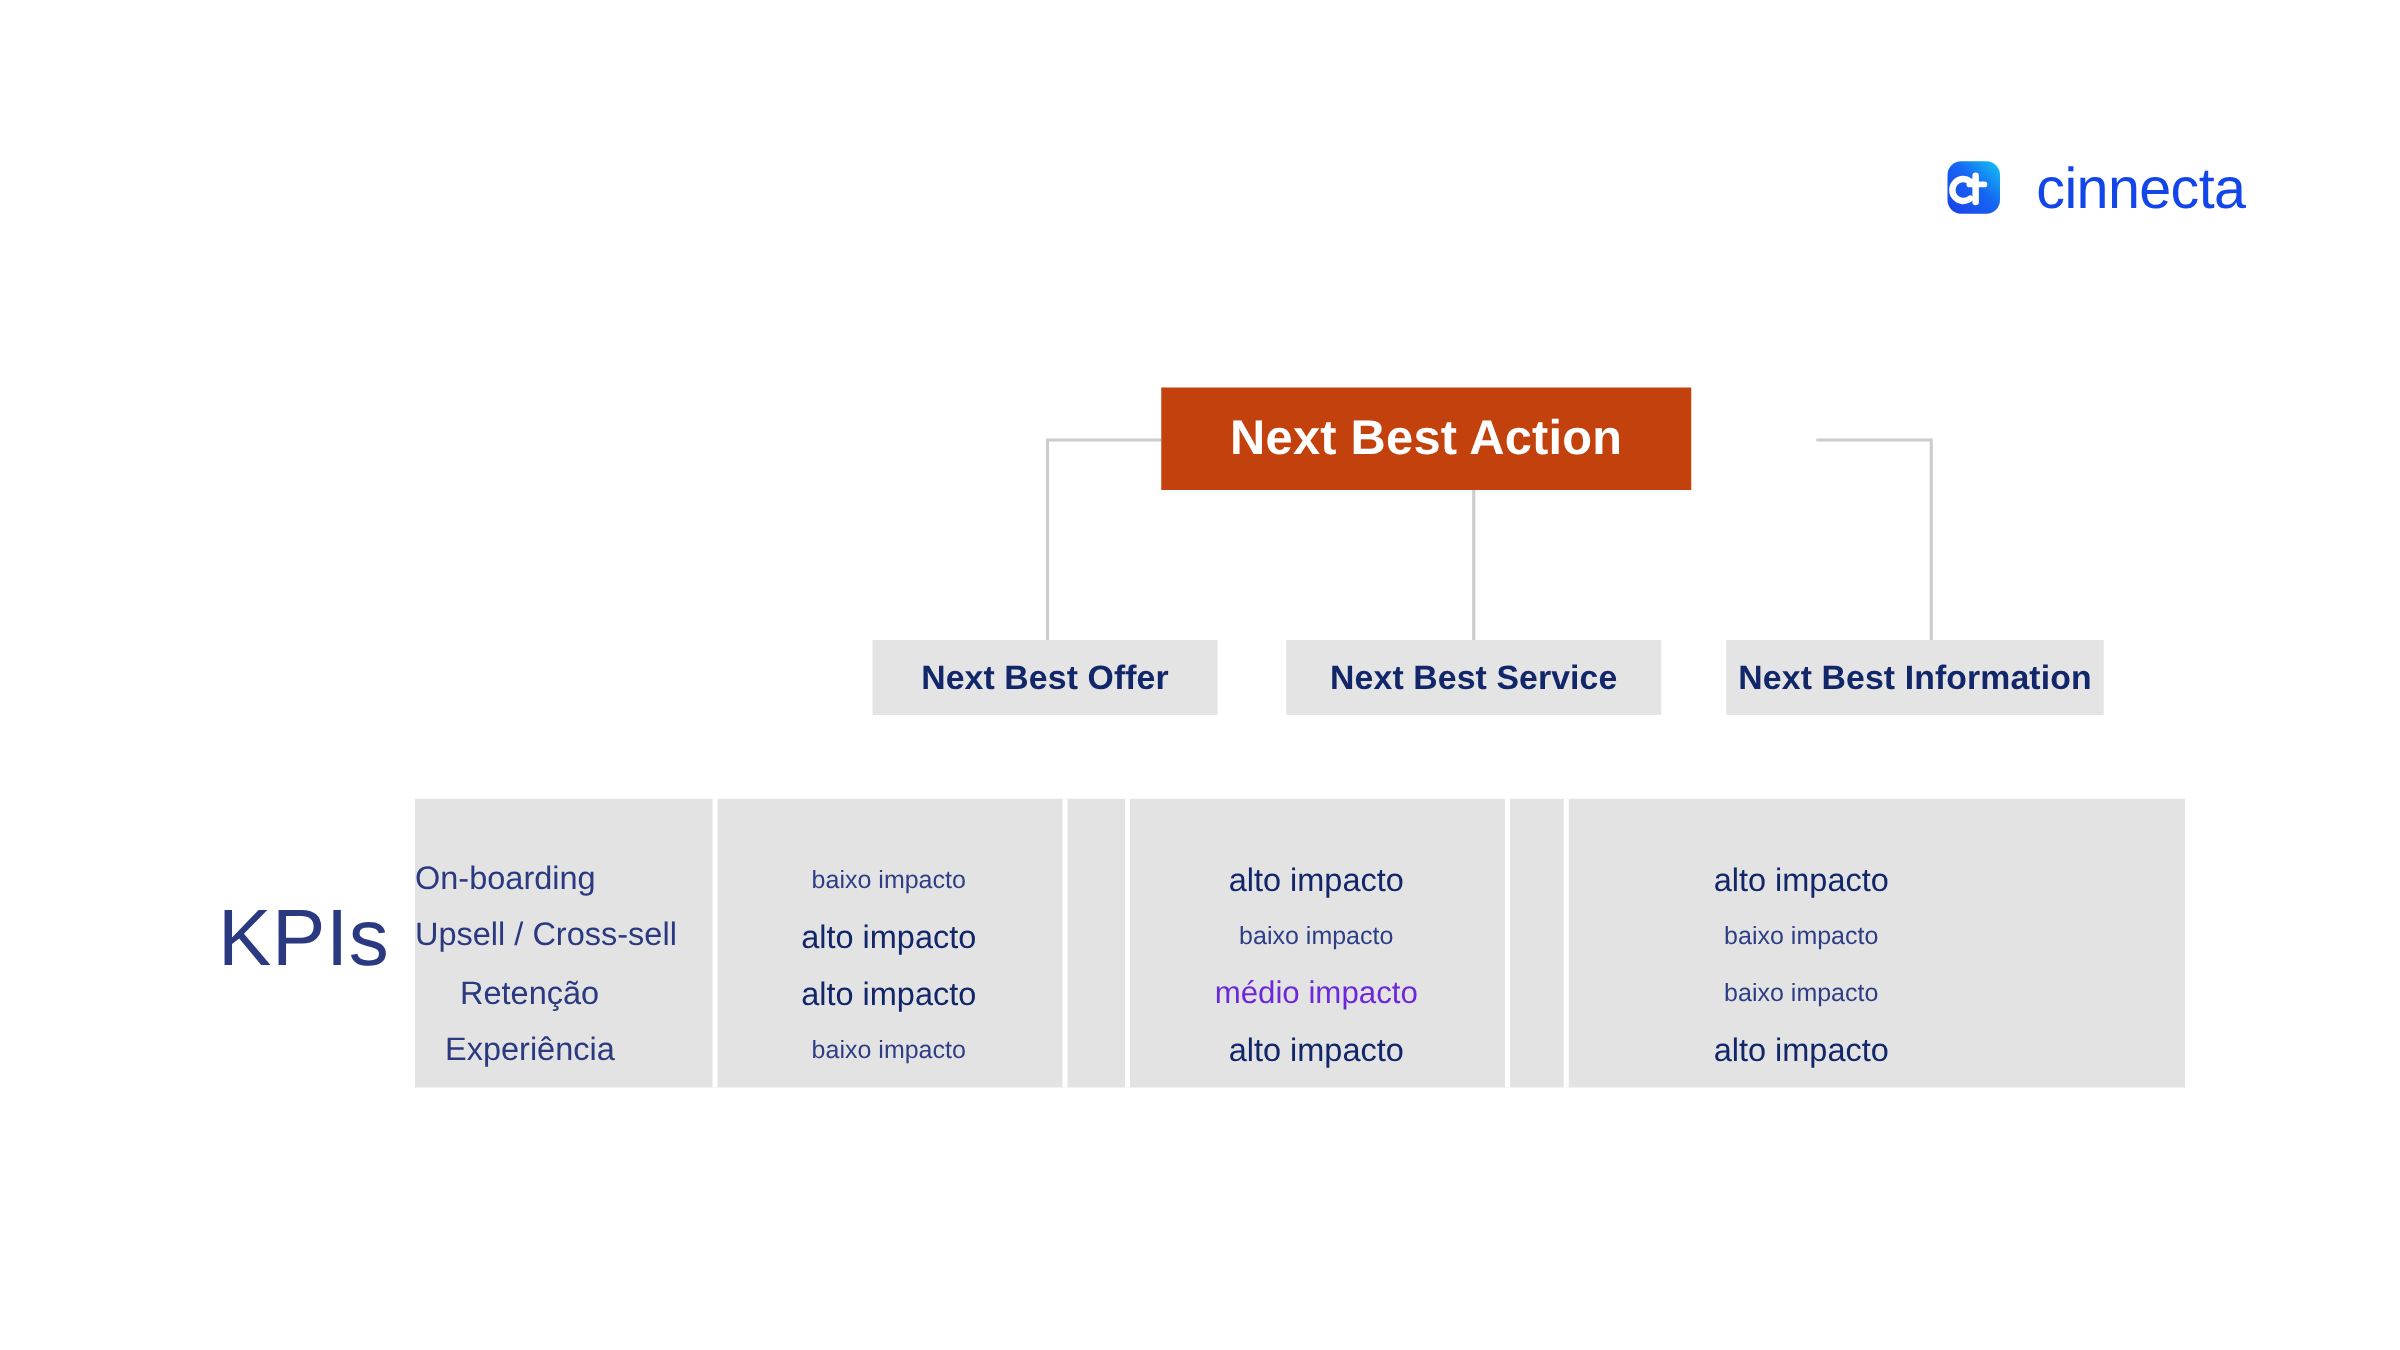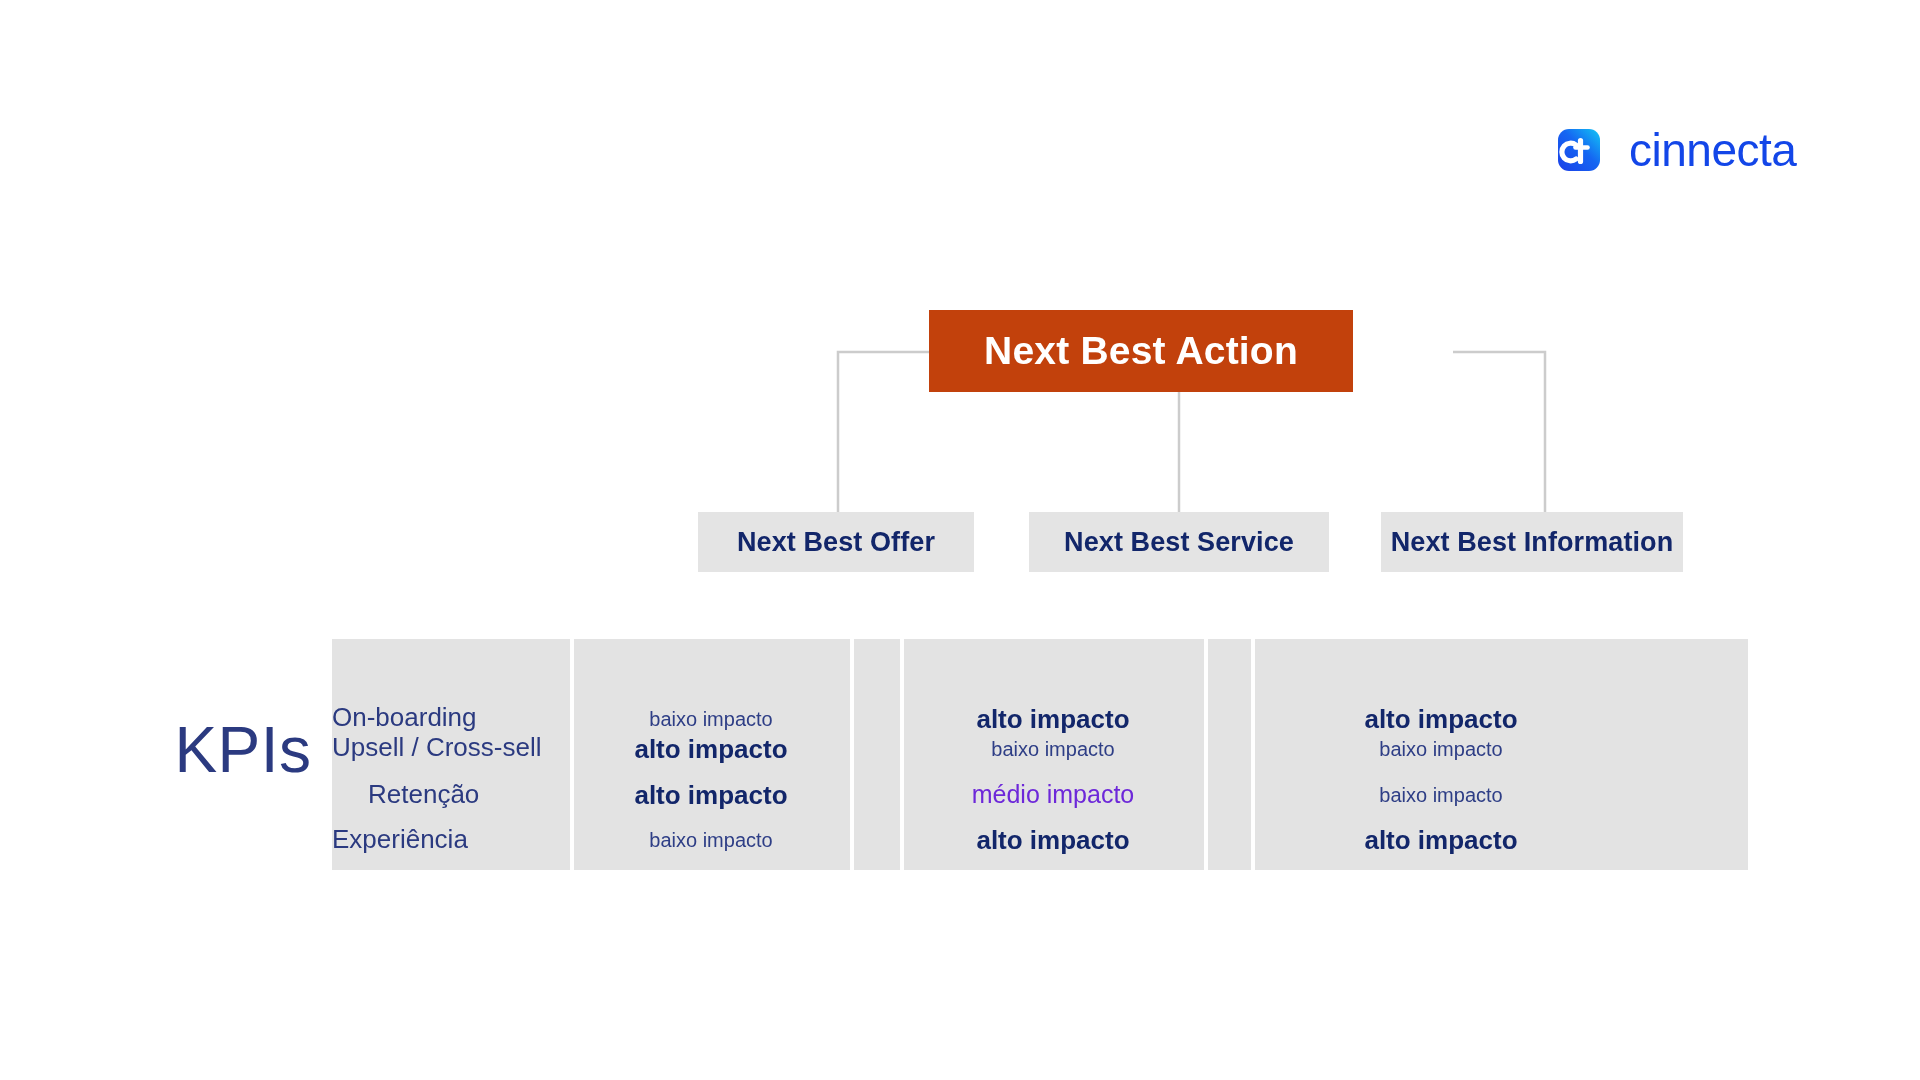--- a/index.html
+++ b/index.html
@@ -55,38 +55,38 @@
     background:#E3E3E3;
   }
   .kpi-divider { position:absolute; top:0; width:4px; height:231px; background:#FFFFFF; }
 
   .kpi-col { position:absolute; top:0; height:231px; }
   .kpi-cell {
     position:absolute; left:0; width:100%; text-align:center;
     color:#12266A; white-space:nowrap;
   }
   
-  .row-0 { top:54px;margin-top:15px; }
+  .row-0 { top:54px; }
   .row-1 { top:100px; }
   .row-2 { top:147px; }
   .row-3 { top:193px; }
 
   
   #kpi-col-labels { left:0; width:240px; }
   #kpi-col-labels .kpi-cell {
     text-align:left; font-size:26px; font-weight:400; color:#2B3A80;
   }
   #kpi-col-labels .row-0 { top:48px; }
   #kpi-col-labels .row-1 { top:93px; }
   #kpi-col-labels .row-2 { top:140px;padding-left:36px; }
-  #kpi-col-labels .row-3 { top:185px; }
+  #kpi-col-labels .row-3 { top:185px;padding-left:24px; }
 
   
   .kpi-col-values .kpi-cell.level-alto {
-    font-size:26px; font-weight:bold; color:#12266A;
+    font-size:26px; font-weight:normal; color:#12266A;
   }
   .kpi-col-values .kpi-cell.level-medio {
     font-size:25px; font-weight:400; color:#6d28d9;
   }
   .kpi-col-values .kpi-cell.level-baixo {
     font-size:20px; font-weight:400; color:#2E3E86;
   }
   .kpi-col-values .row-0 { top:50px; }
   .kpi-col-values .row-1 { top:95px; }
   .kpi-col-values .row-2 { top:141px; }

